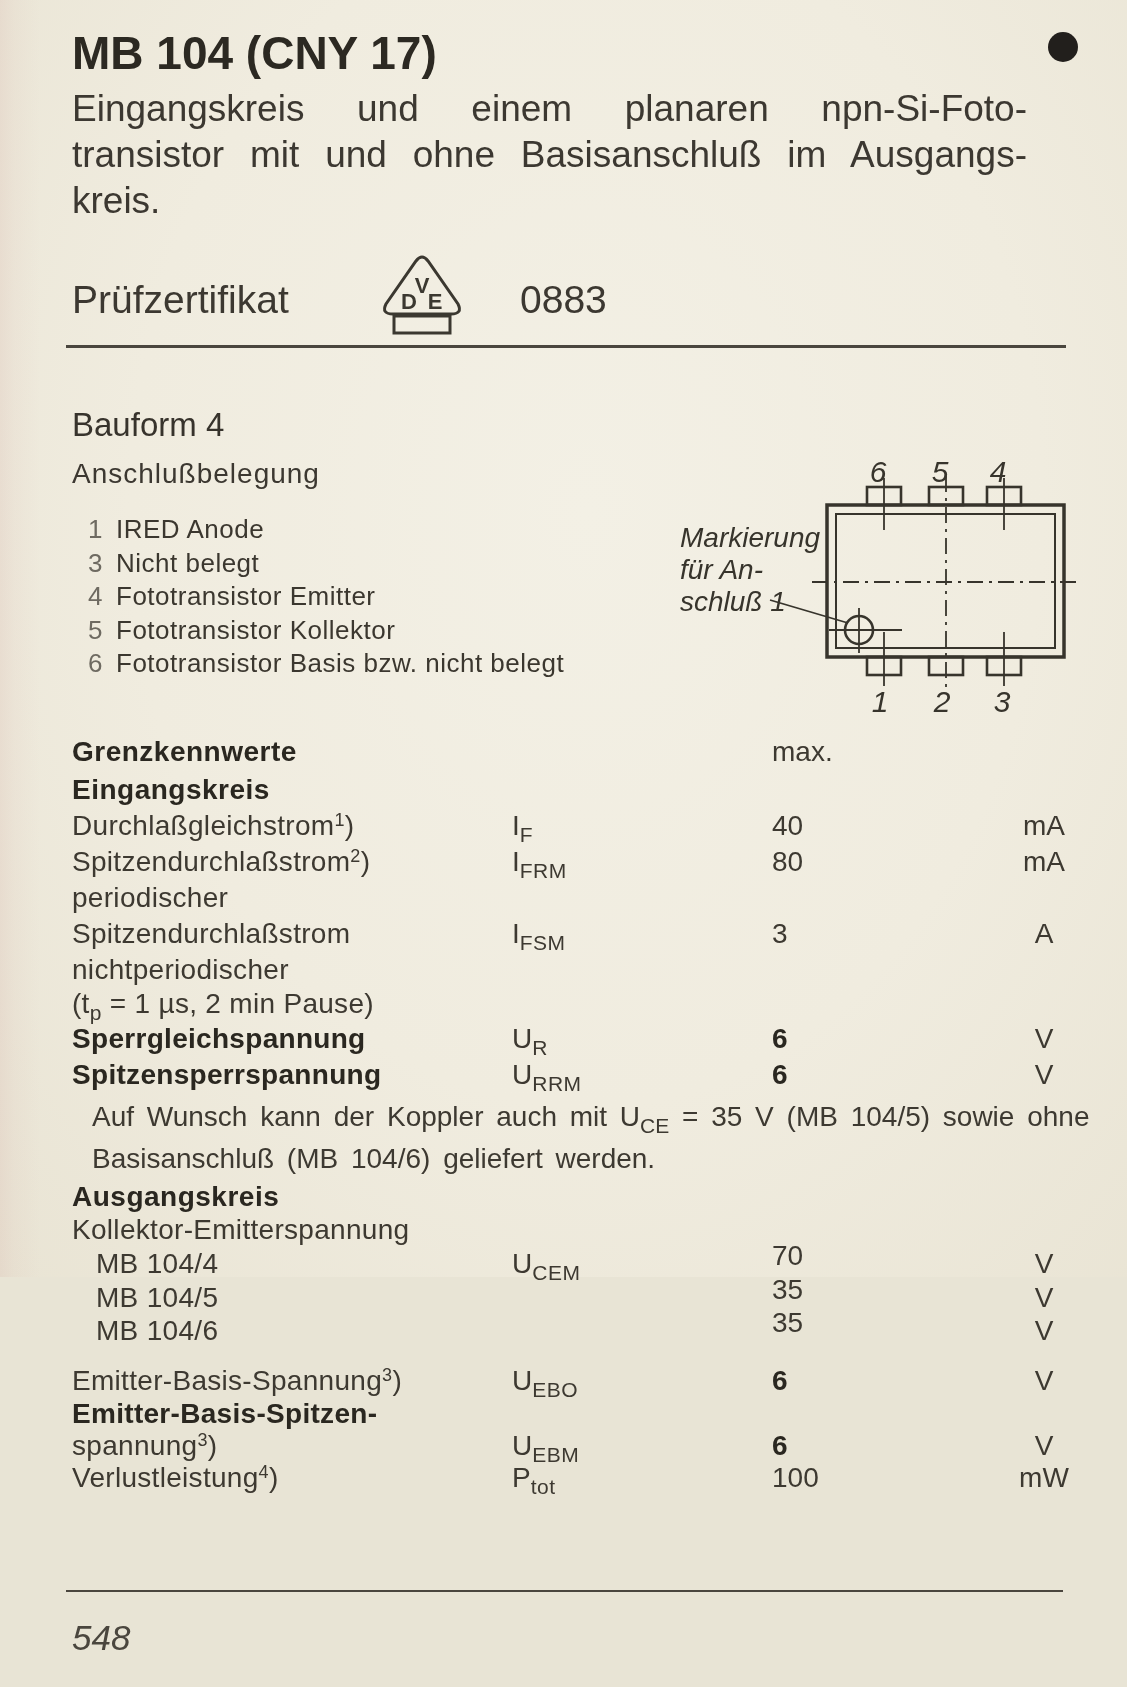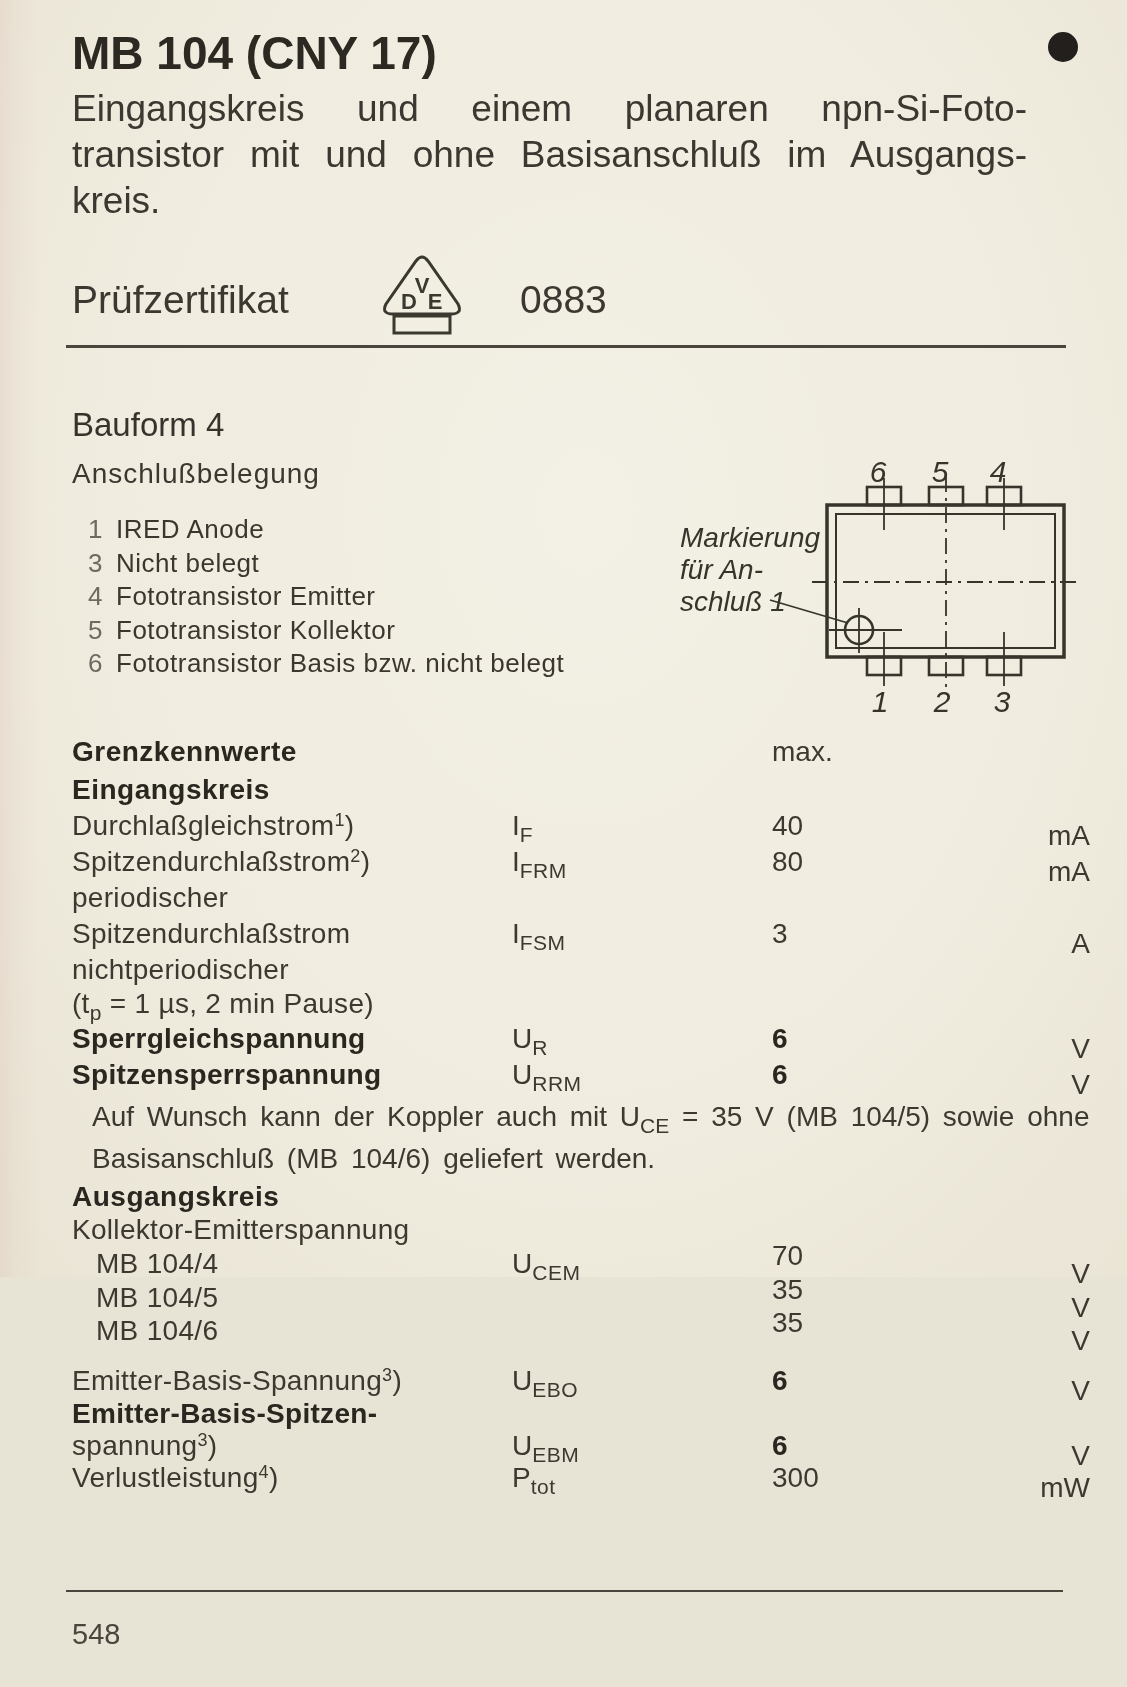--- a/index.html
+++ b/index.html
@@ -47,29 +47,29 @@
   .diagram .pn{font-size:30px;}
   .diagram .dlabel{font-size:28px;}
   
   .trow{position:absolute;left:72px;width:1018px;height:32px;font-size:28px;color:#3d3931;}
   .trow .lbl{position:absolute;left:0;top:0;white-space:nowrap;letter-spacing:0.3px;}
   .trow .lbl-indent{left:24px;}
   .trow sup.fn{font-size:18px;vertical-align:9px;}
   .trow .sym{position:absolute;left:440px;top:0;}
   .trow .sym sub{font-size:21px;vertical-align:-7px;letter-spacing:0.5px;}
   .trow .val{position:absolute;left:700px;width:160px;top:0;}
-  .trow .unit{position:absolute;right:0;width:92px;top:0;text-align:right;margin-top:10px;}
+  .trow .unit{position:absolute;right:0;width:92px;top:0;text-align:center;}
   .trow.bold-label .lbl{font-weight:bold;color:#2a2720;}
   .trow .val.vbold{font-weight:bold;color:#2a2720;}
   .trow .val.vhi{top:-8px;}
   .thead .lbl{font-weight:bold;color:#2a2720;letter-spacing:0.5px;}
   .tsection .lbl{font-weight:bold;color:#2a2720;letter-spacing:0.5px;}
   .note-line{position:absolute;left:72px;width:1018px;font-size:28px;color:#3d3931;white-space:nowrap;word-spacing:5px;margin-left:20px;}
   .note-line sub{font-size:21px;vertical-align:-7px;}
-  .page-number{position:absolute;left:72px;top:1618px;font-size:29px;color:#4a463e;}
+  .page-number{position:absolute;left:72px;top:1618px;font-size:35px;color:#4a463e;font-style:italic;}
 </style>
 </head>
 <body>
 
 <div class="page">
 
   <div class="corner-dot"></div>
 
   <h1 class="title">MB 104 (CNY 17)</h1>
 
@@ -253,20 +253,20 @@
   <div class="trow" style="top:1430px">
     <span class="lbl"><span>spannung</span><sup class="fn">3</sup><span>)</span></span>
     <span class="sym"><span>U</span><sub>EBM</sub></span>
     <span class="val vbold">6</span>
     <span class="unit">V</span>
   </div>
 
   <div class="trow" style="top:1462px">
     <span class="lbl"><span>Verlustleistung</span><sup class="fn">4</sup><span>)</span></span>
     <span class="sym"><span>P</span><sub>tot</sub></span>
-    <span class="val">300</span>
+    <span class="val">100</span>
     <span class="unit">mW</span>
   </div>
 
   <div class="rule rule-bottom"></div>
   <div class="page-number">548</div>
 
 </div>
 
 </body></html>

